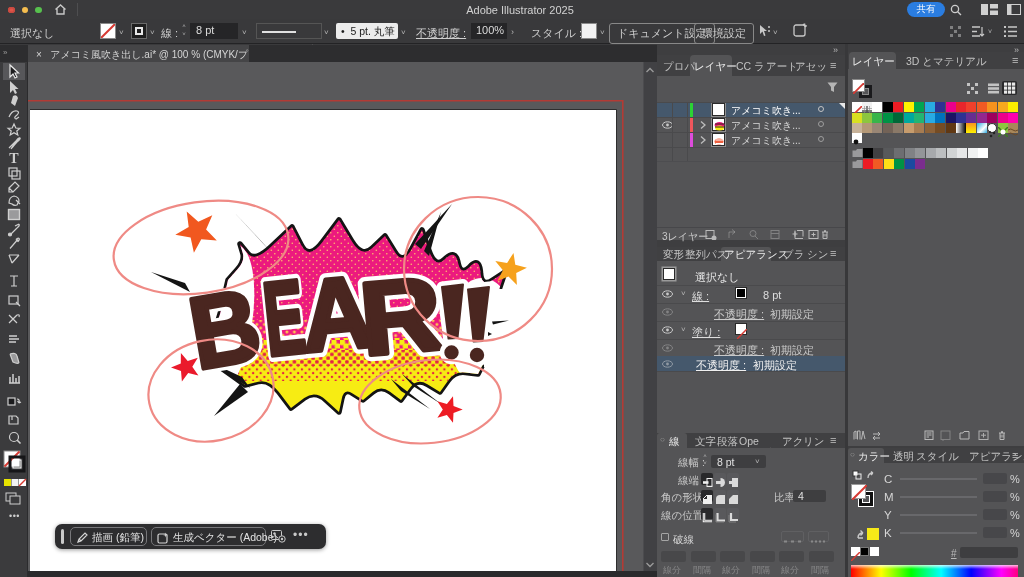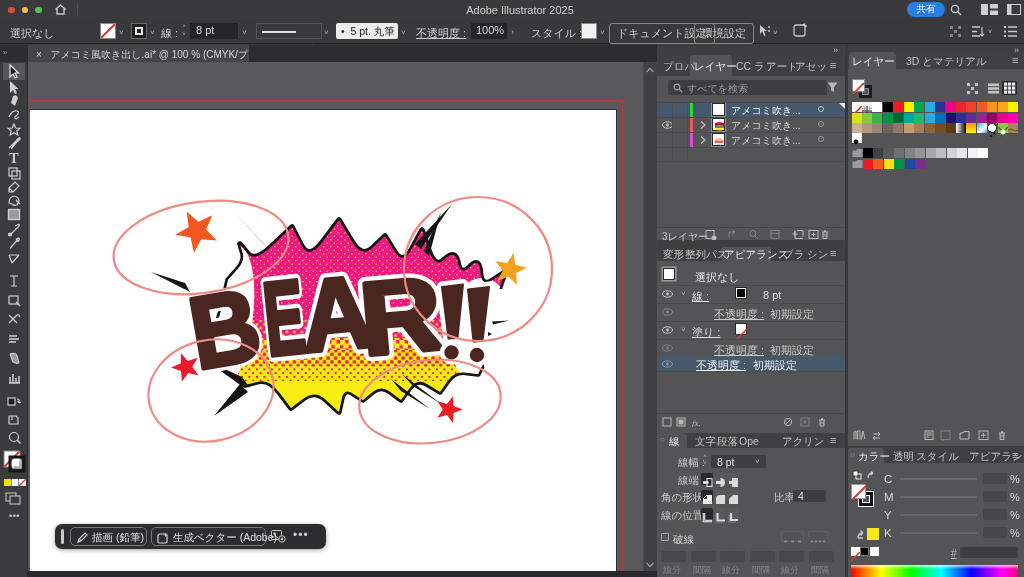--- a/index.html
+++ b/index.html
@@ -349,27 +349,20 @@
 <div class="abs" style="left:0;top:11px;width:188px;height:21px;background:#404042">
   <div class="abs" style="left:33px;top:0;width:42px;height:21px;background:#545456;border-radius:4px 4px 0 0"></div>
   <div class="abs tabtxt" style="left:6px;top:5px">プロパ</div>
   <div class="abs tabtxt" style="left:37px;top:5px;color:#ececec">レイヤー</div>
   <div class="abs tabtxt" style="left:79px;top:5px">CC ラ</div>
   <div class="abs tabtxt" style="left:109px;top:5px">アート</div>
   <div class="abs tabtxt" style="left:138px;top:5px">アセッ</div>
   <div class="abs burger" style="left:173px;top:4px">≡</div>
 </div>
 <div class="abs" style="left:0;top:32px;width:188px;height:164px;background:#545456">
-  <div class="abs fld" style="left:11px;top:4px;width:159px;height:15px">
-    <svg class="abs" style="left:5px;top:3px" width="10" height="10" viewBox="0 0 10 10">
-          <circle cx="4" cy="4" r="2.8" stroke="#a5a5a5" stroke-width="1.2" fill="none"></circle>
-          <path d="M6.2 6.2 L9 9" stroke="#a5a5a5" stroke-width="1.2"></path>
-        </svg>
-    <div class="abs" style="left:19px;top:2px;font-size:10px;color:#9d9d9d">すべてを検索</div>
-  </div>
   <svg class="abs" style="left:170px;top:6px" width="11" height="11" viewBox="0 0 11 11">
         <path d="M0.5 0.5 H10.5 L7 5 V10 L4 8.5 V5 Z" fill="#b5b5b5"></path>
       </svg>
 
   <div class="abs" style="left:0;top:26px;width:188px;height:15px;background:#45586c">
     <div class="abs" style="left:33px;top:0.5px;width:2.5px;height:14px;background:#2bd334"></div>
     <div class="abs" style="left:55px;top:1px;width:13px;height:13px;background:#fff;border:1px solid #2a2a2a;box-shadow:0 0 0 1px #8f8f8f"></div>
     <div class="abs" style="left:74px;top:2px;font-size:10px;color:#fff;white-space:nowrap">アメコミ吹き...</div>
     <div class="abs" style="left:161px;top:4px;width:6px;height:6px;border:1px solid #c3c3c3;border-radius:50%"></div>
     <div class="abs" style="right:0;top:0;width:0;height:0;border-top:7px solid #e8e8e8;border-left:7px solid transparent"></div>
@@ -494,43 +487,20 @@
   <div class="abs" style="left:0;top:95px;width:188px;height:15px;background:#45586c">
     <svg class="abs" style="left:5px;top:4px;opacity:.5" width="11" height="8" viewBox="0 0 11 8">
           <ellipse cx="5.5" cy="4" rx="5" ry="3.2" stroke="#dadada" stroke-width="1" fill="none"></ellipse>
           <circle cx="5.5" cy="4" r="1.4" fill="#dadada"></circle>
         </svg>
     <div class="abs" style="left:39px;top:1.5px;font-size:11px;color:#f0f0f0;text-decoration:underline;white-space:nowrap">不透明度 :</div>
     <div class="abs" style="left:96px;top:1.5px;font-size:11px;color:#f0f0f0;white-space:nowrap">初期設定</div>
   </div>
   <div class="abs" style="left:0;top:110px;width:188px;height:1px;background:#4a4a4c"></div>
 
-  <div class="abs" style="left:0;top:152px;width:188px;height:14px;border-top:1px solid #47474a">
-    <svg class="abs" style="left:5px;top:2.5px" width="115" height="10" viewBox="0 0 115 10">
-      <g stroke="#b9b9b9" fill="none">
-      <rect x="1" y="1" width="8" height="8"></rect>
-      <rect x="15" y="1" width="8" height="8"></rect>
-            <rect x="17" y="3" width="4" height="4" fill="#b9b9b9"></rect>
-      <text x="30" y="9" font-size="9" font-style="italic" fill="#b9b9b9" stroke="none" font-family="'Liberation Serif',serif">fx.</text>
-      </g>
-    </svg>
-    <svg class="abs" style="left:126px;top:2.5px" width="60" height="10" viewBox="0 0 60 10">
-          <g stroke="#b9b9b9" fill="none">
-            <circle cx="5" cy="5" r="3.6"></circle>
-            <path d="M2.5 7.5 L7.5 2.5"></path>
-            <g opacity="0.45">
-              <rect x="18" y="1" width="8" height="8"></rect>
-              <path d="M22 3 V7 M20 5 H24"></path>
-            </g>
-            <g>
-              <path d="M36 3 H42 M37 3 V9 H41 V3 M38.5 3 V1.5 H39.5 V3 M38 4.7 V7.3 M40 4.7 V7.3"></path>
-            </g>
-          </g>
-        </svg>
-  </div>
 </div>
 
 <div class="abs" style="left:0;top:389px;width:188px;height:15px;background:#404042">
   <div class="abs" style="left:0;top:0;width:30px;height:15px;background:#545456;border-radius:3px 3px 0 0"></div>
   <div class="abs tabtxt" style="left:3px;top:1.5px;color:#9d9d9d;font-size:8px">○</div>
   <div class="abs tabtxt" style="left:12px;top:1.5px;color:#ececec">線</div>
   <div class="abs tabtxt" style="left:38px;top:1.5px">文字</div>
   <div class="abs tabtxt" style="left:60px;top:1.5px">段落</div>
   <div class="abs tabtxt" style="left:82px;top:1.5px">Ope</div>
   <div class="abs tabtxt" style="left:104px;top:13px">グラ</div>

